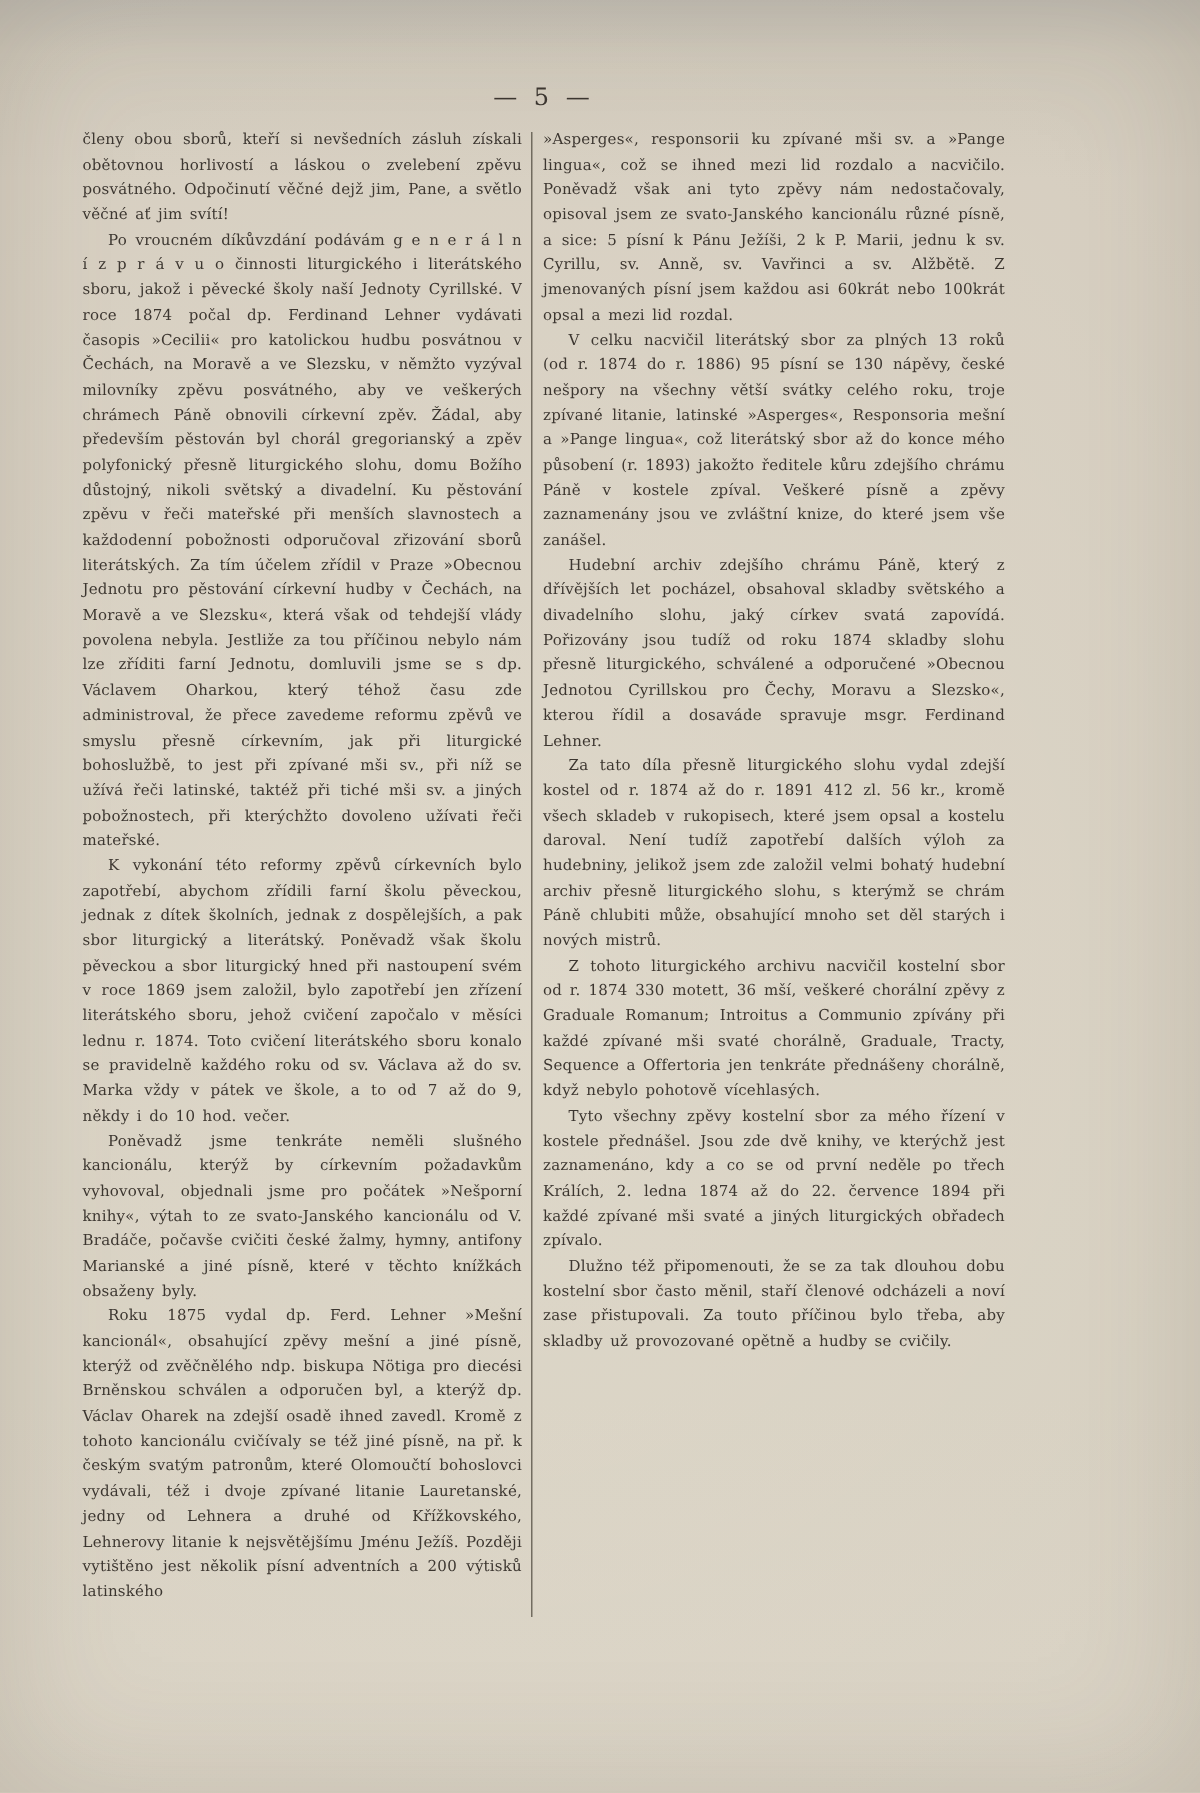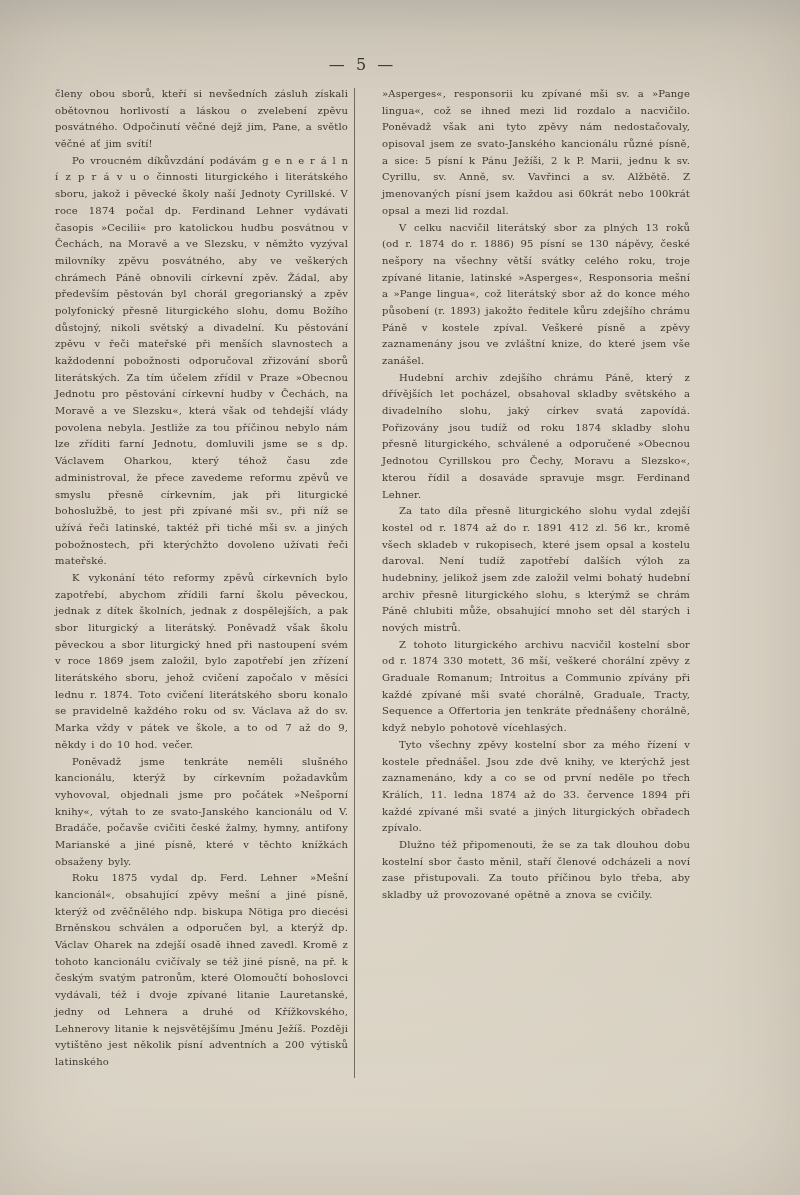--- a/index.html
+++ b/index.html
@@ -41,21 +41,21 @@
     position:absolute;
     top:86px;
     color:var(--ink);
     font-size:10px;
     line-height:16.68px;
     text-align:justify;
     word-spacing:1.6px;
     letter-spacing:0.15px;
   }
   .col-left{left:55px;width:293px;}
-  .col-right{left:362px;width:308px;margin-left:20px;}
+  .col-right{left:362px;width:308px;}
   .col p{margin:0;padding:0;}
   .col p.ind{text-indent:17px;}
 </style>
 </head>
 <body>
 
 <div class="page">
   <div class="page-number">— 5 —</div>
   <div class="divider"></div>
 
@@ -66,16 +66,16 @@
     <p class="ind">Poněvadž jsme tenkráte neměli slušného kancionálu, kterýž by církevním požadavkům vyhovoval, objednali jsme pro počátek »Nešporní knihy«, výtah to ze svato-Janského kancionálu od V. Bradáče, počavše cvičiti české žalmy, hymny, antifony Marianské a jiné písně, které v těchto knížkách obsaženy byly.</p>
     <p class="ind">Roku 1875 vydal dp. Ferd. Lehner »Mešní kancionál«, obsahující zpěvy mešní a jiné písně, kterýž od zvěčnělého ndp. biskupa Nötiga pro diecési Brněnskou schválen a odporučen byl, a kterýž dp. Václav Oharek na zdejší osadě ihned zavedl. Kromě z tohoto kancionálu cvičívaly se též jiné písně, na př. k českým svatým patronům, které Olomoučtí bohoslovci vydávali, též i dvoje zpívané litanie Lauretanské, jedny od Lehnera a druhé od Křížkovského, Lehnerovy litanie k nejsvětějšímu Jménu Ježíš. Později vytištěno jest několik písní adventních a 200 výtisků latinského</p>
   </div>
 
   <div class="col col-right">
     <p class="cont">»Asperges«, responsorii ku zpívané mši sv. a »Pange lingua«, což se ihned mezi lid rozdalo a nacvičilo. Poněvadž však ani tyto zpěvy nám nedostačovaly, opisoval jsem ze svato-Janského kancionálu různé písně, a sice: 5 písní k Pánu Ježíši, 2 k P. Marii, jednu k sv. Cyrillu, sv. Anně, sv. Vavřinci a sv. Alžbětě. Z jmenovaných písní jsem každou asi 60krát nebo 100krát opsal a mezi lid rozdal.</p>
     <p class="ind">V celku nacvičil literátský sbor za plných 13 roků (od r. 1874 do r. 1886) 95 písní se 130 nápěvy, české nešpory na všechny větší svátky celého roku, troje zpívané litanie, latinské »Asperges«, Responsoria mešní a »Pange lingua«, což literátský sbor až do konce mého působení (r. 1893) jakožto ředitele kůru zdejšího chrámu Páně v kostele zpíval. Veškeré písně a zpěvy zaznamenány jsou ve zvláštní knize, do které jsem vše zanášel.</p>
     <p class="ind">Hudební archiv zdejšího chrámu Páně, který z dřívějších let pocházel, obsahoval skladby světského a divadelního slohu, jaký církev svatá zapovídá. Pořizovány jsou tudíž od roku 1874 skladby slohu přesně liturgického, schválené a odporučené »Obecnou Jednotou Cyrillskou pro Čechy, Moravu a Slezsko«, kterou řídil a dosaváde spravuje msgr. Ferdinand Lehner.</p>
     <p class="ind">Za tato díla přesně liturgického slohu vydal zdejší kostel od r. 1874 až do r. 1891 412 zl. 56 kr., kromě všech skladeb v rukopisech, které jsem opsal a kostelu daroval. Není tudíž zapotřebí dalších výloh za hudebniny, jelikož jsem zde založil velmi bohatý hudební archiv přesně liturgického slohu, s kterýmž se chrám Páně chlubiti může, obsahující mnoho set děl starých i nových mistrů.</p>
     <p class="ind">Z tohoto liturgického archivu nacvičil kostelní sbor od r. 1874 330 motett, 36 mší, veškeré chorální zpěvy z Graduale Romanum; Introitus a Communio zpívány při každé zpívané mši svaté chorálně, Graduale, Tracty, Sequence a Offertoria jen tenkráte přednášeny chorálně, když nebylo pohotově vícehlasých.</p>
-    <p class="ind">Tyto všechny zpěvy kostelní sbor za mého řízení v kostele přednášel. Jsou zde dvě knihy, ve kterýchž jest zaznamenáno, kdy a co se od první neděle po třech Králích, 11. ledna 1874 až do 33. července 1894 při každé zpívané mši svaté a jiných liturgických obřadech zpívalo.</p>
-    <p class="ind">Dlužno též připomenouti, že se za tak dlouhou dobu kostelní sbor často měnil, staří členové odcházeli a noví zase přistupovali. Za touto příčinou bylo třeba, aby skladby už provozované opětně a znova se cvičily.</p>
+    <p class="ind">Tyto všechny zpěvy kostelní sbor za mého řízení v kostele přednášel. Jsou zde dvě knihy, ve kterýchž jest zaznamenáno, kdy a co se od první neděle po třech Králích, 2. ledna 1874 až do 22. července 1894 při každé zpívané mši svaté a jiných liturgických obřadech zpívalo.</p>
+    <p class="ind">Dlužno též připomenouti, že se za tak dlouhou dobu kostelní sbor často měnil, staří členové odcházeli a noví zase přistupovali. Za touto příčinou bylo třeba, aby skladby už provozované opětně a hudby se cvičily.</p>
   </div>
 </div>
 
 </body></html>

